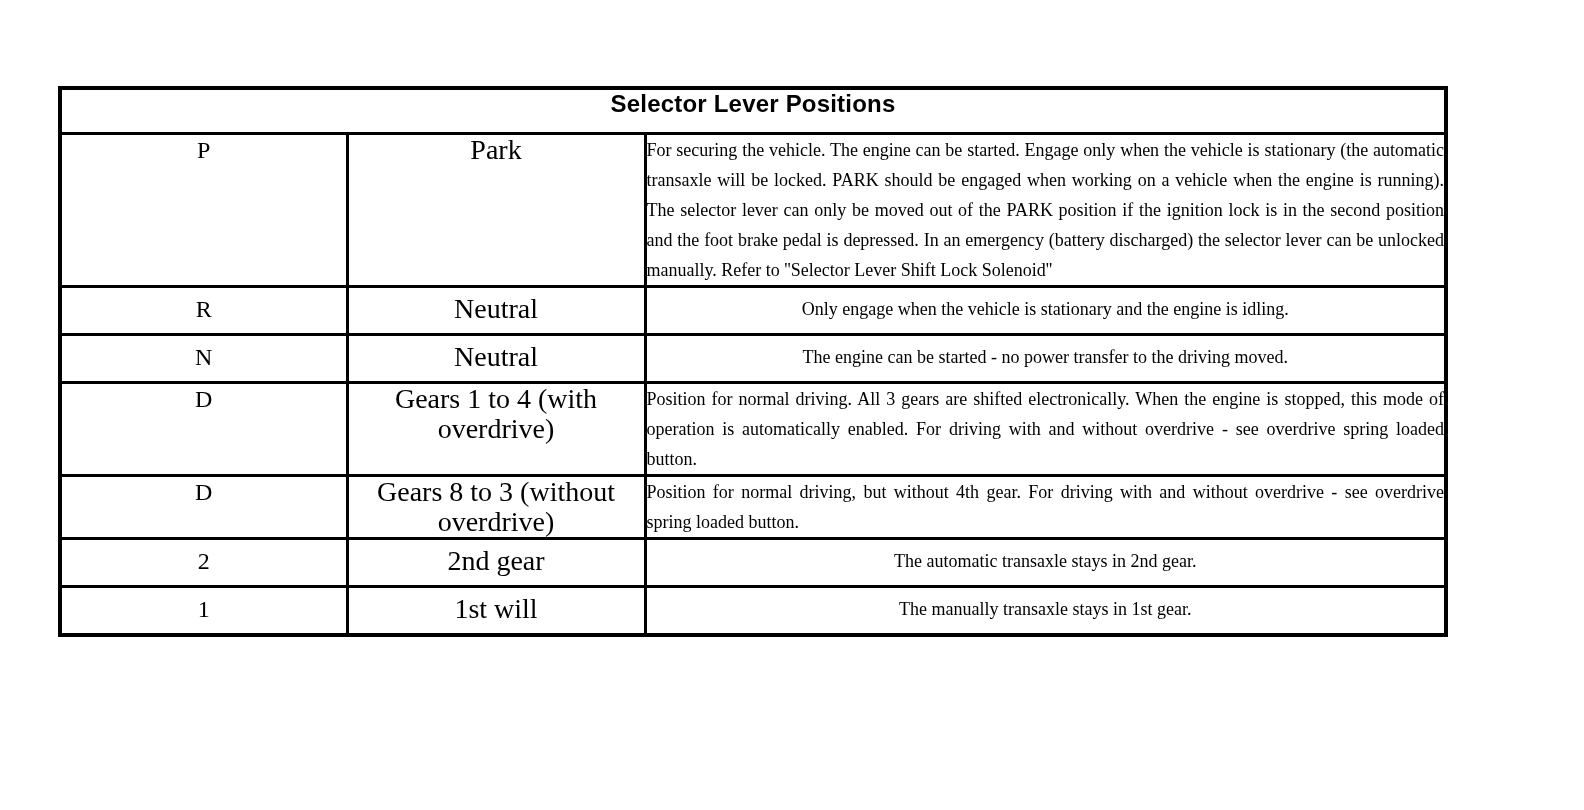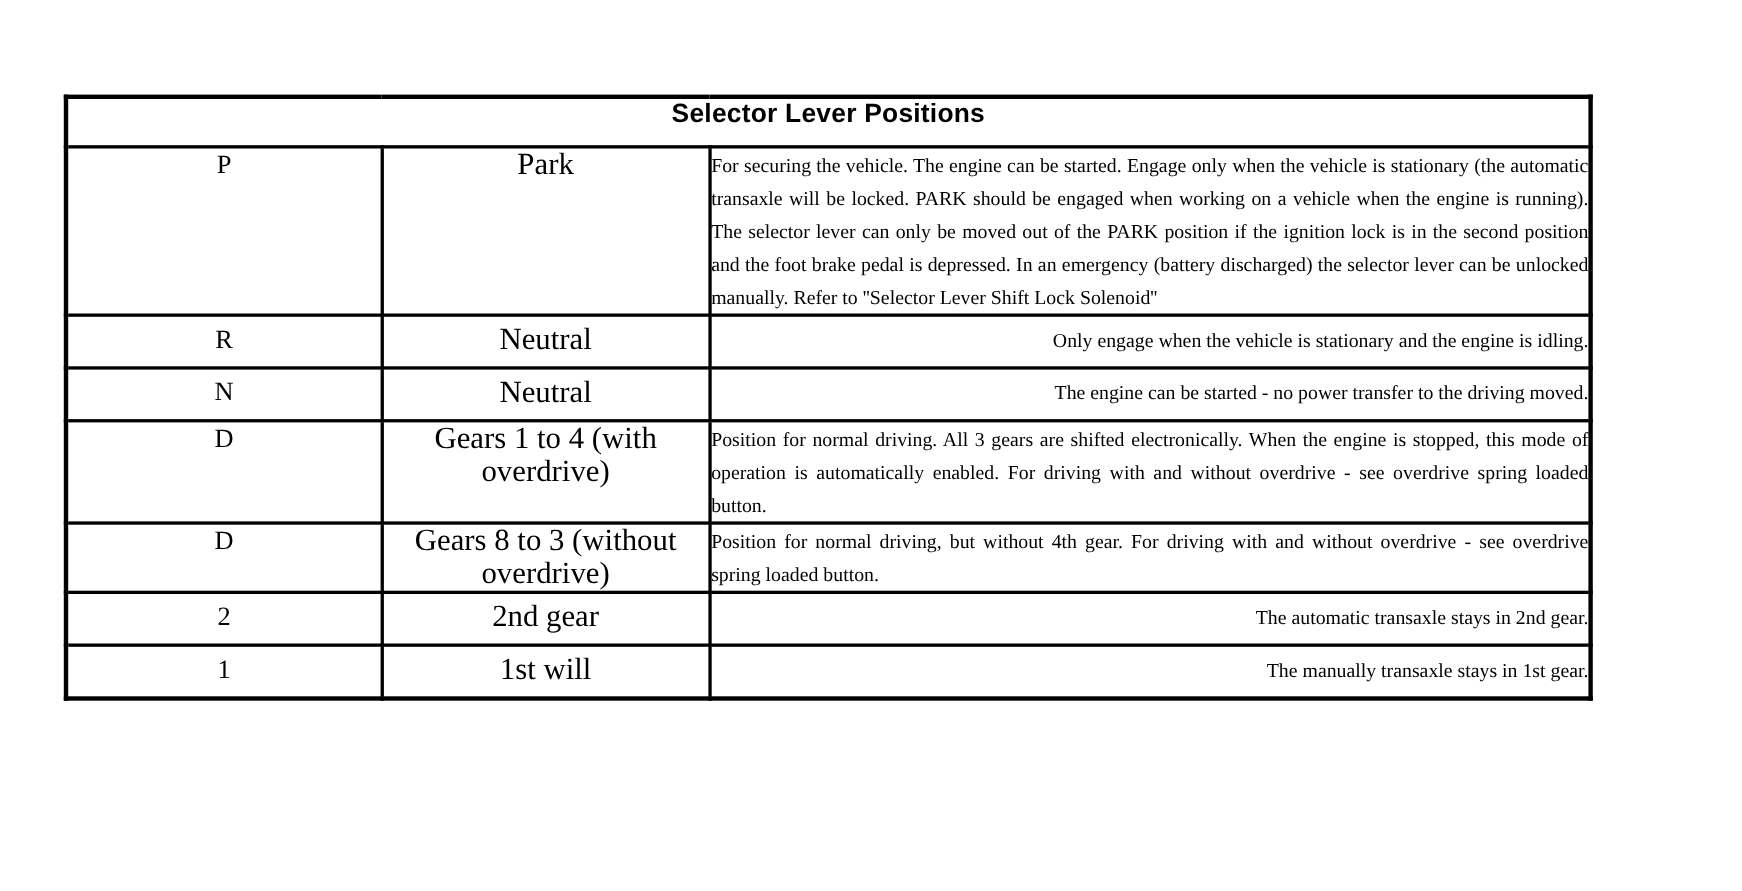--- a/index.html
+++ b/index.html
@@ -91,21 +91,21 @@
   td.cell-desc {
     text-align: justify;
     text-justify: inter-word;
     font-size: 18px;
     line-height: 30px;
     padding: 7px 8px 9px 11px;
     hyphens: none;
   }
 
   td.cell-desc.nowrap-line {
-    text-align: right;
+    text-align: center;
   }
 
   
   tr.row-compact td {
     padding-top: 6px;
     padding-bottom: 8px;
   }
 </style>
 </head>
 <body>

